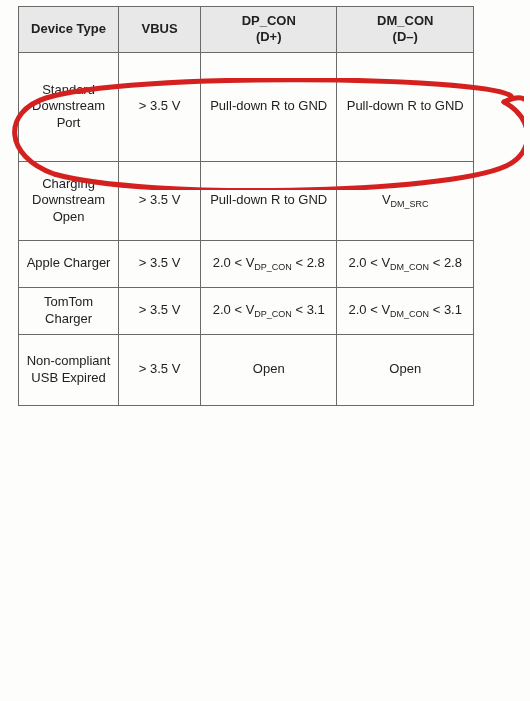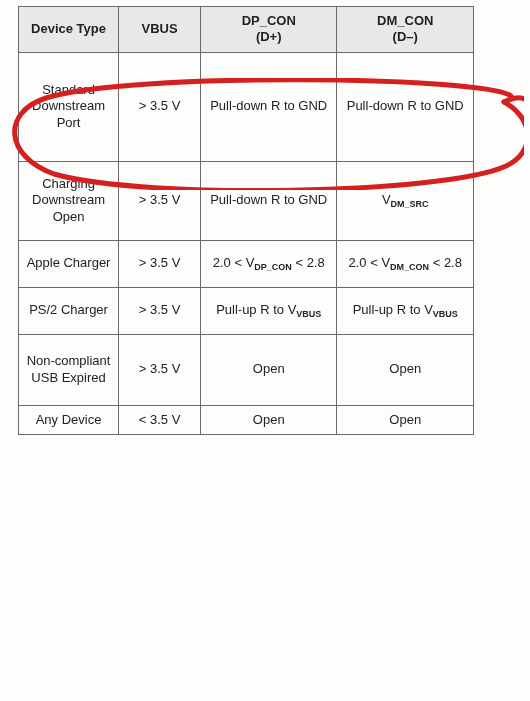--- a/index.html
+++ b/index.html
@@ -33,21 +33,21 @@
   }
   th {
     background: #e8e8e8;
     font-weight: bold;
     font-size: 13px;
   }
   col.c1 { width: 22%; }
   col.c2 { width: 18%; }
   col.c3 { width: 30%; }
   col.c4 { width: 30%; }
-  sub { font-size: 9px; vertical-align: baseline; position: relative; top: 0.25em; font-weight: bold; }
+  sub { font-size: 9px; vertical-align: baseline; position: relative; top: 0.25em; }
   .row-tall td { height: 96px; }
   .row-med  td { height: 66px; }
   .row-std  td { height: 34px; }
   .row-big  td { height: 58px; }
   .annot {
     position: absolute;
     left: 6px;
     top: 78px;
     width: 518px;
     height: 112px;
@@ -107,45 +107,39 @@
         <td>Apple Charger</td>
         <td>&gt; 3.5 V</td>
         <td>
           <span>2.0 &lt; V</span><sub>DP_CON</sub><span> &lt; 2.8</span>
         </td>
         <td>
           <span>2.0 &lt; V</span><sub>DM_CON</sub><span> &lt; 2.8</span>
         </td>
       </tr>
 
-
       <tr class="row-std">
-        <td>PS/2 Charger</td>
+        <td>TomTom Charger</td>
         <td>&gt; 3.5 V</td>
         <td>
-          <span>Pull-up R to V</span><sub>VBUS</sub>
+          <span>2.0 &lt; V</span><sub>DP_CON</sub><span> &lt; 3.1</span>
         </td>
         <td>
-          <span>Pull-up R to V</span><sub>VBUS</sub>
+          <span>2.0 &lt; V</span><sub>DM_CON</sub><span> &lt; 3.1</span>
         </td>
       </tr>
+
 
       <tr class="row-big">
         <td>Non-compliant USB Expired</td>
         <td>&gt; 3.5 V</td>
         <td>Open</td>
         <td>Open</td>
       </tr>
 
-      <tr>
-        <td>Any Device</td>
-        <td>&lt; 3.5 V</td>
-        <td>Open</td>
-        <td>Open</td>
-      </tr>
 
 
     </tbody>
   </table>
 
   <svg class="annot" viewBox="0 0 518 112">
     <path d="M 505 18
              C 480 -2, 120 -6, 40 20
              C -4 34, -2 78, 48 96
              C 140 122, 440 116, 500 88

